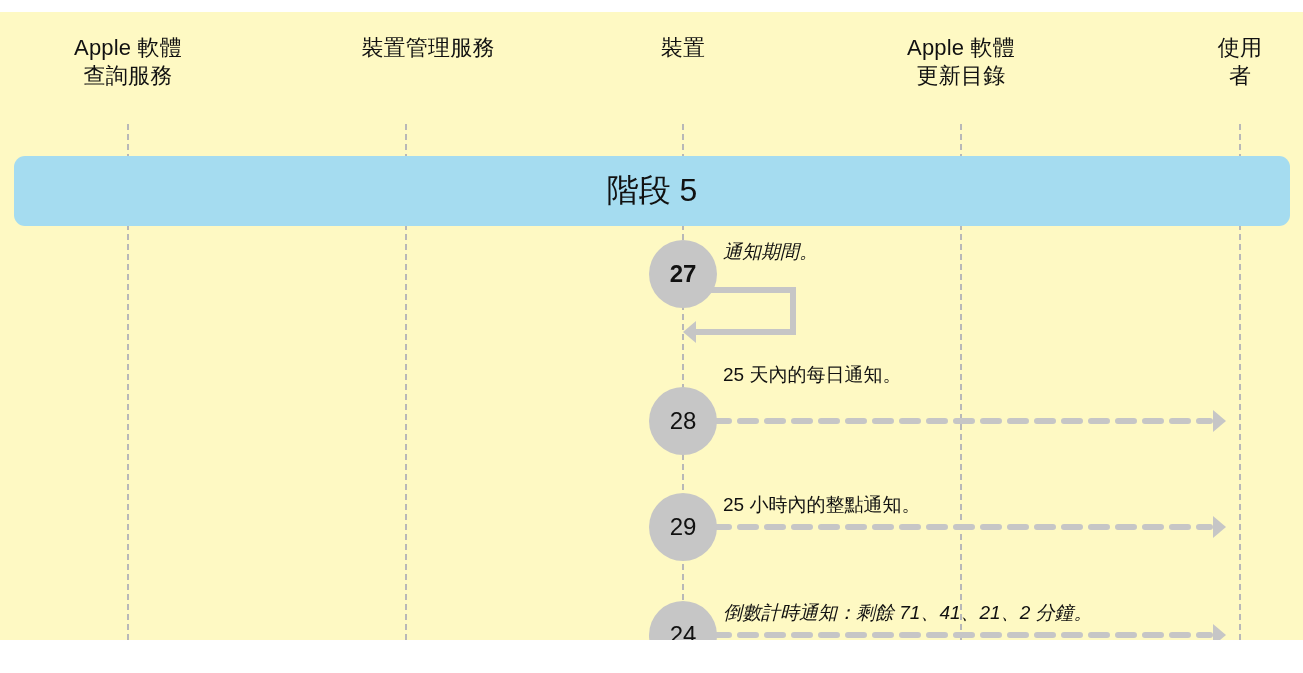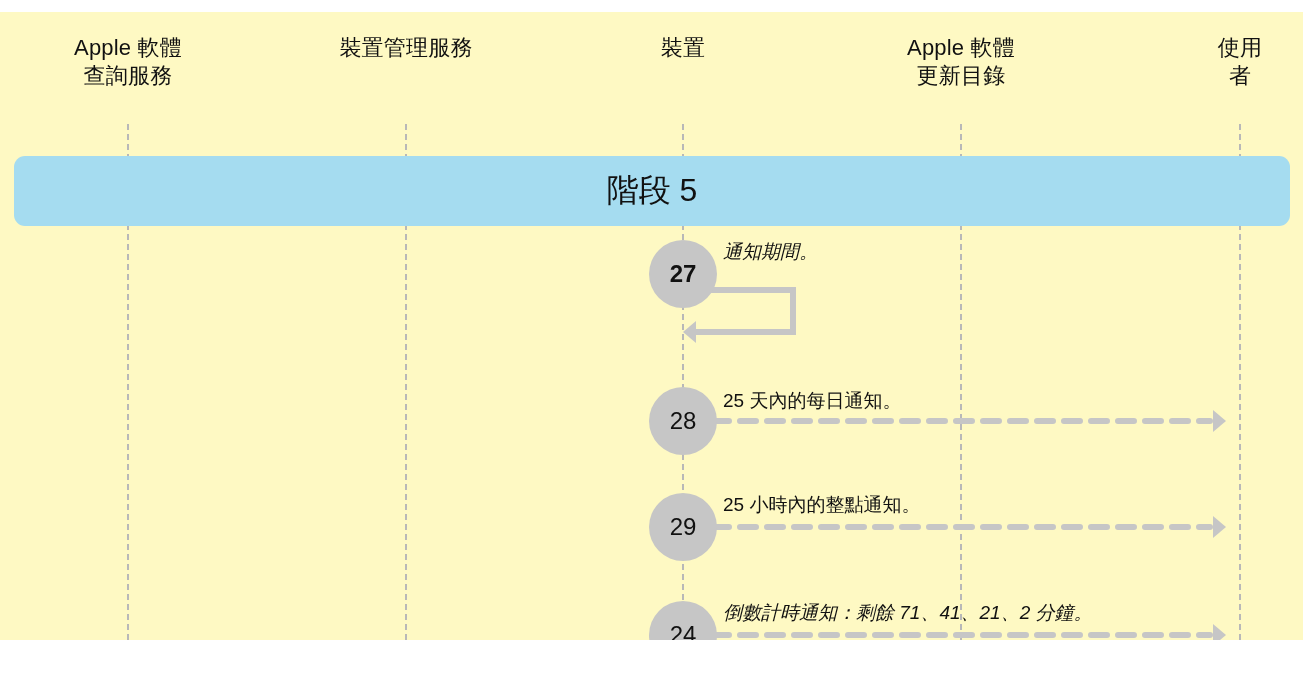--- a/index.html
+++ b/index.html
@@ -93,21 +93,21 @@
       <div class="lifeline" style="left: 127px;"></div>
       <div class="lifeline" style="left: 405px;"></div>
       <div class="lifeline" style="left: 682px;"></div>
       <div class="lifeline" style="left: 960px;"></div>
       <div class="lifeline" style="left: 1239px;"></div>
     </div>
 
   <div id="lane-headers">
       <div class="lane-header" style="left: 128px;">Apple 軟體
 查詢服務</div>
-      <div class="lane-header" style="left: 406px;">裝置管理服務</div>
+      <div class="lane-header" style="left: 428px;">裝置管理服務</div>
       <div class="lane-header" style="left: 683px;">裝置</div>
       <div class="lane-header" style="left: 961px;">Apple 軟體
 更新目錄</div>
       <div class="lane-header" style="left: 1240px;">使用者</div>
     </div>
 
   <div class="phase-bar">
     <span>階段 5</span>
   </div>
 
@@ -131,21 +131,21 @@
     </svg>
 
   <div id="steps">
       <div class="step-circle" style="left: 683px; top: 262px; font-weight: bold;">
         <span>27</span>
       </div>
       <div class="step-label" style="left: 723px; top: 252px; font-style: italic;">通知期間。</div>
       <div class="step-circle" style="left: 683px; top: 409px;">
         <span>28</span>
       </div>
-      <div class="step-label" style="left: 723px; top: 401px;">25 天內的每日通知。</div>
+      <div class="step-label" style="left: 723px; top: 375px;">25 天內的每日通知。</div>
       <div class="step-circle" style="left: 683px; top: 515px;">
         <span>29</span>
       </div>
       <div class="step-label" style="left: 723px; top: 505px;">25 小時內的整點通知。</div>
       <div class="step-circle" style="left: 683px; top: 623px;">
         <span>24</span>
       </div>
       <div class="step-label" style="left: 723px; top: 613px; font-style: italic;">倒數計時通知：剩餘 71、41、21、2 分鐘。</div>
     </div>
 

